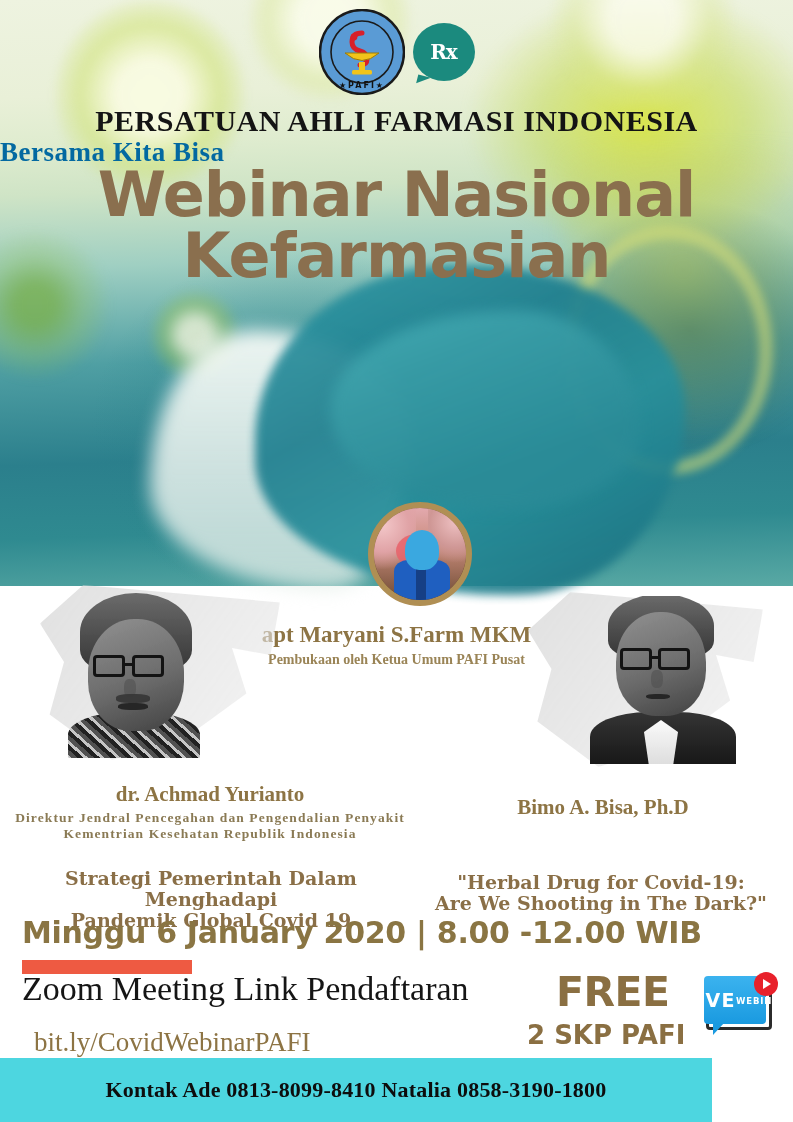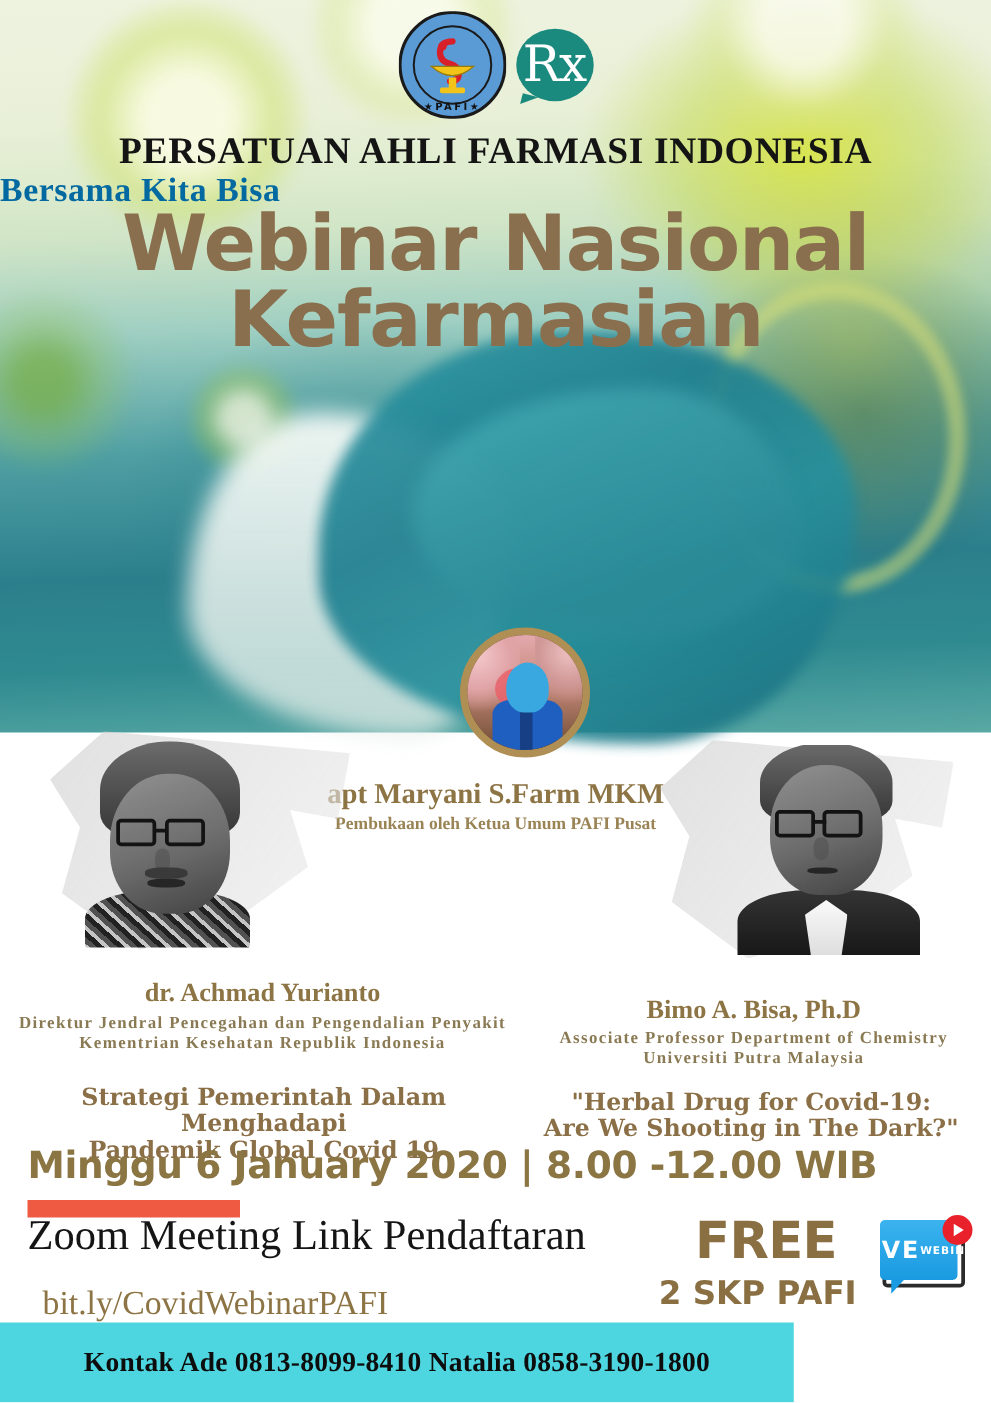--- a/index.html
+++ b/index.html
@@ -87,21 +87,21 @@
     width:62px; height:58px; background:#1b8a7e; border-radius:50%;
     display:flex; align-items:center; justify-content:center; position:relative;
     margin-left:-6px;
   }
   .rx-bubble:after {
     content:""; position:absolute; left:4px; bottom:-4px;
     border-left:13px solid #1b8a7e; border-bottom:9px solid transparent;
     transform:rotate(14deg);
   }
   .rx-text {
-    color:#fff; font-family:"DejaVu Serif", serif; font-weight:400; font-size:40px; line-height:1;
+    color:#fff; font-family:"DejaVu Serif", serif; font-weight:700; font-size:20px; line-height:1;
     letter-spacing:-1px;
   }
 
   
   .org-name {
     position:absolute; left:0; top:104px; width:793px; text-align:center;
     font-family:"Liberation Serif", serif; font-weight:700; font-size:30px;
     color:#141414; letter-spacing:.5px;
   }
   .tagline {
@@ -257,21 +257,21 @@
      letter-spacing:.8px; line-height:1; margin-top:2px; }
   .lb-play {
     position:absolute; right:-2px; top:-4px; width:24px; height:24px; border-radius:50%;
     background:#e8212b; display:flex; align-items:center; justify-content:center;
   }
   .lb-play-tri { width:0;height:0; border-left:8px solid #fff;
      border-top:5px solid transparent; border-bottom:5px solid transparent; margin-left:2px; }
 
   
   .bottom-bar {
-    position:absolute; left:0; bottom:0; width:635px; height:64px;
+    position:absolute; left:0; bottom:0; width:712px; height:64px;
     background:#4dd6e0; display:flex; align-items:center; justify-content:center;
   }
   .contact {
     font-family:"Liberation Serif", serif; font-weight:700; font-size:22px; color:#0d0d0d;
     letter-spacing:.2px;
   }
 </style>
 </head>
 <body>
 
@@ -364,21 +364,20 @@
         <div class="f-head" style="left:28px;top:16px;width:90px;height:104px;"></div>
         <div class="f-glass-l" style="left:32px;top:52px;"></div>
         <div class="f-glass-r" style="left:70px;top:52px;"></div>
         <div class="f-bridge" style="left:63px;top:60px;"></div>
         <div class="f-nose" style="left:63px;top:74px;"></div>
         <div class="f-mouth" style="left:58px;top:98px;width:24px;height:5px;"></div>
       </div>
     </div>
   </div>
   <div class="sp-name rn">Bimo A. Bisa, Ph.D</div>
-  <div class="sp-role rr">Associate Professor Department of Chemistry Universiti Putra Malaysia</div>
   <div class="sp-topic rt">
     <span>"Herbal Drug for Covid-19:</span><br>
     <span>Are We Shooting in The Dark?"</span>
   </div>
 
   <div class="date-line">Minggu  6 January  2020 | 8.00 -12.00 WIB</div>
   <div class="red-bar"></div>
   <div class="zoom-line">Zoom Meeting  Link  Pendaftaran</div>
   <div class="bitly">bit.ly/CovidWebinarPAFI</div>
 

